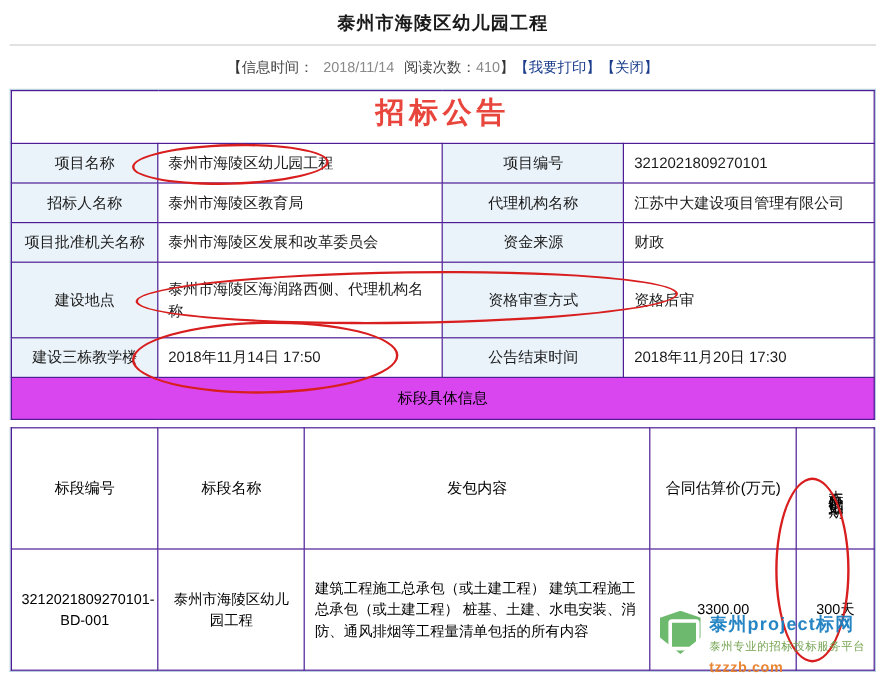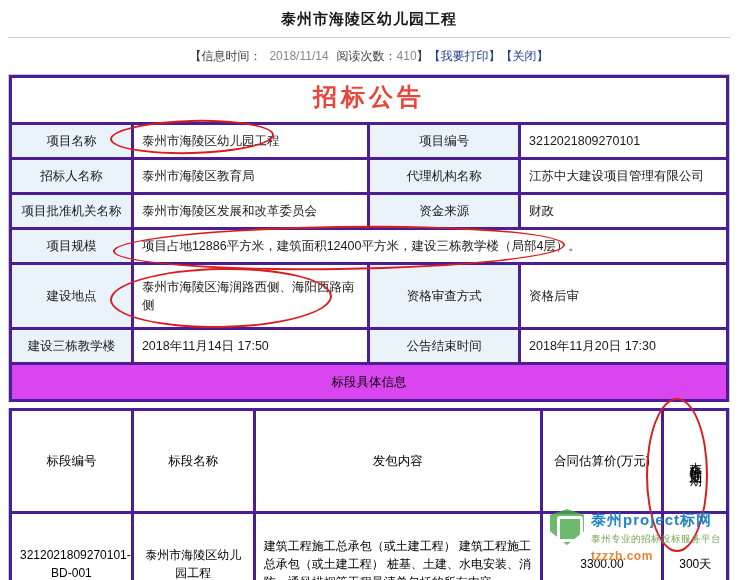--- a/index.html
+++ b/index.html
@@ -52,21 +52,21 @@
     border: 1px solid #b9cfe0;
     border-bottom: none;
   }
   table.main {
     width: 100%;
     border-collapse: collapse;
     table-layout: fixed;
     font-size: 12.5px;
   }
   table.main td {
-    border: 3px solid #4c1d95;
+    border: 1px solid #4c1d95;
     padding: 7px 8px;
     vertical-align: middle;
     line-height: 18px;
     margin-top: 28px;
   }
   .banner-cell {
     text-align: center;
     padding: 10px 0 12px 0 !important;
     background: #ffffff;
   }
@@ -218,28 +218,24 @@
           <td class="val">江苏中大建设项目管理有限公司</td>
         </tr>
 
         <tr>
           <td class="lbl">项目批准机关名称</td>
           <td class="val">泰州市海陵区发展和改革委员会</td>
           <td class="lbl">资金来源</td>
           <td class="val">财政</td>
         </tr>
 
-        <tr>
-          <td class="lbl">项目规模</td>
-          <td class="val" colspan="3">项目占地12886平方米，建筑面积12400平方米，建设三栋教学楼（局部4层）。</td>
-        </tr>
 
         <tr>
           <td class="lbl" style="height:48px">建设地点</td>
-          <td class="val">泰州市海陵区海润路西侧、海阳西路南侧</td>
+          <td class="val">泰州市海陵区海润路西侧、代理机构名称</td>
           <td class="lbl">资格审查方式</td>
           <td class="val">资格后审</td>
         </tr>
 
         <tr>
           <td class="lbl">建设三栋教学楼</td>
           <td class="val">2018年11月14日  17:50</td>
           <td class="lbl">公告结束时间</td>
           <td class="val">2018年11月20日  17:30</td>
         </tr>

